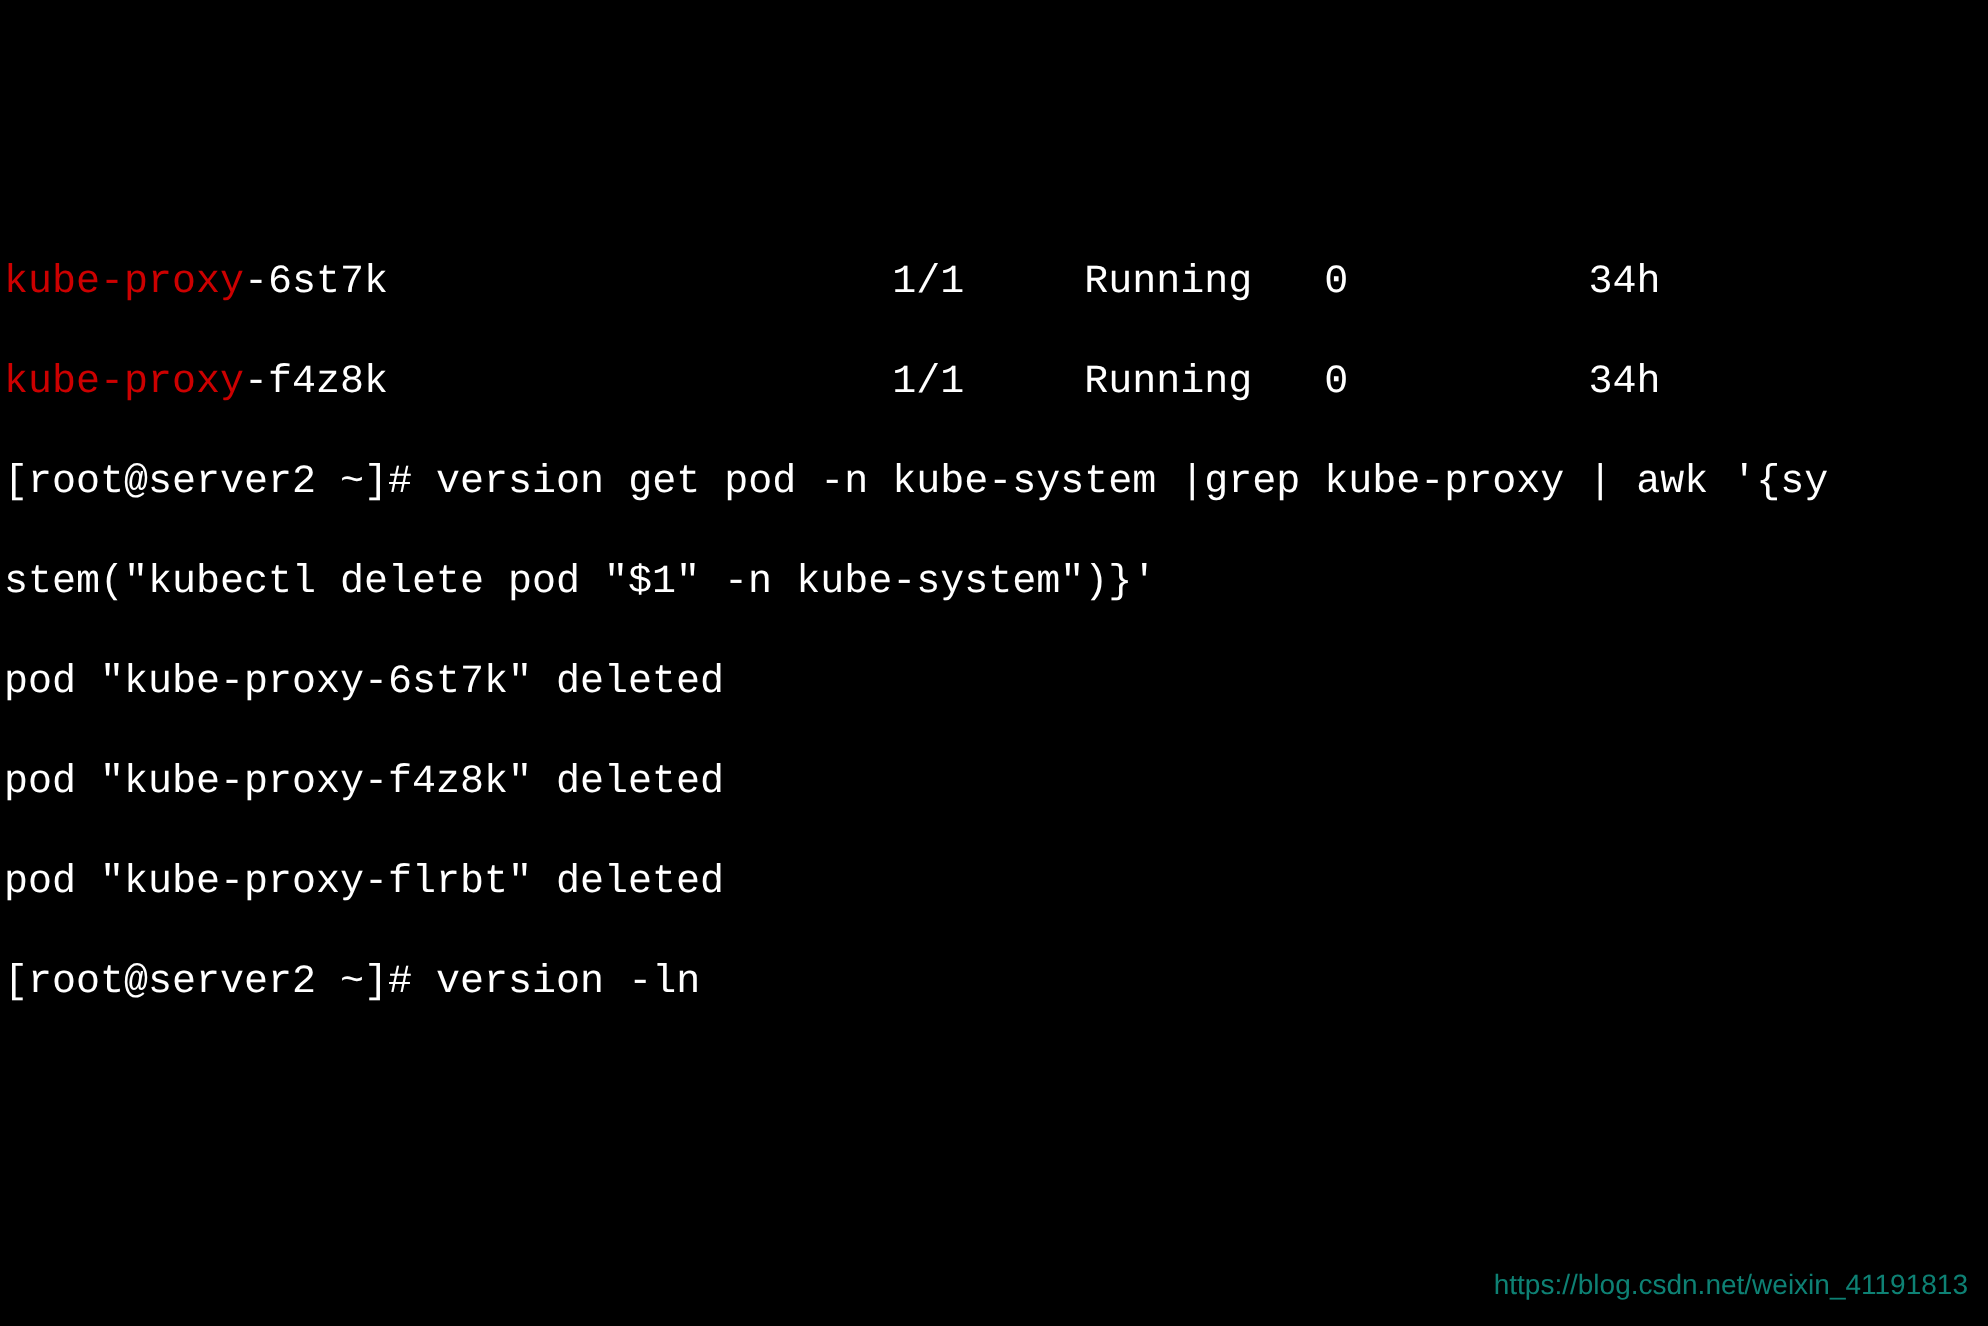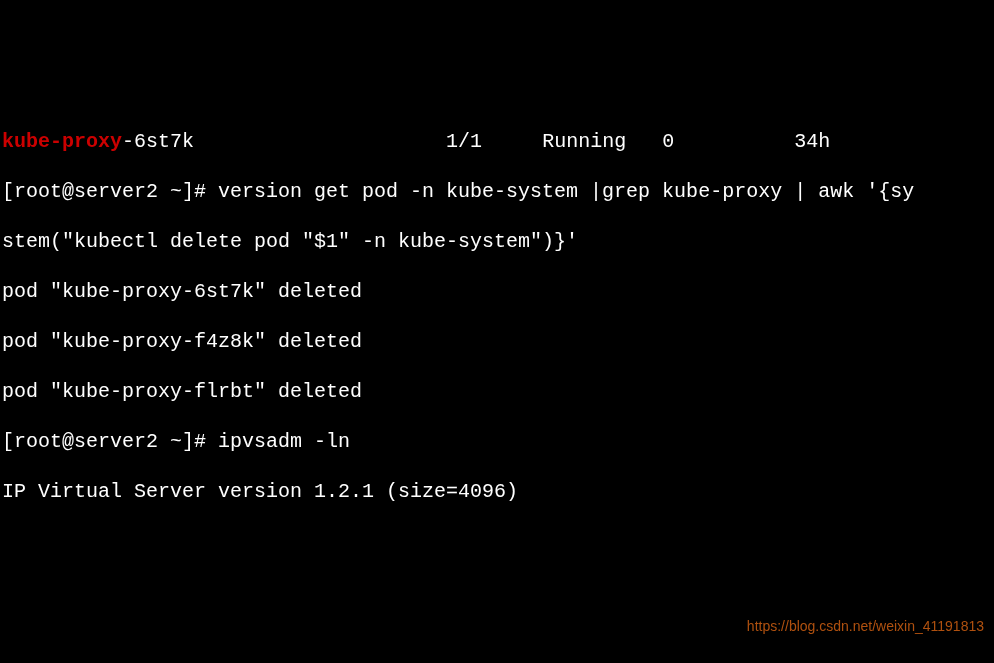--- a/index.html
+++ b/index.html
@@ -18,46 +18,46 @@
       height: 663px;
       overflow: hidden;
       white-space: pre;
       position: relative;
     }
     .line {
       white-space: pre;
     }
     .highlight {
       color: #cc0000;
-      font-weight: bold;
+      font-weight: normal;
     }
     .watermark {
       position: absolute;
-      bottom: 28px;
+      bottom: 12px;
       right: 10px;
-      color: #f97316;
+      color: #14b8a6;
       font-size: 14px;
       font-family: Arial, sans-serif;
       opacity: 0.7;
     }
   </style>
 </head>
 <body>
 
 
 
 <div>
 <div class="line"><span class="highlight">kube-proxy</span><span>-6st7k</span>                     <span>1/1</span>     <span>Running</span>   <span>0</span>          <span>34h</span></div>
+<div class="line"><span class="highlight">kube-proxy</span><span>-f4z8k</span>                     <span>1/1</span>     <span>Running</span>   <span>0</span>          <span>34h</span></div>
 <div class="line"><span>[root@server2 ~]# </span><span>version get pod -n kube-system |grep kube-proxy | awk '{sy</span></div>
 <div class="line"><span>stem("kubectl delete pod "$1" -n kube-system")}'</span></div>
 <div class="line">pod "kube-proxy-6st7k" deleted</div>
 <div class="line">pod "kube-proxy-f4z8k" deleted</div>
 <div class="line">pod "kube-proxy-flrbt" deleted</div>
-<div class="line"><span>[root@server2 ~]# </span><span>ipvsadm -ln</span></div>
-<div class="line">IP Virtual Server version 1.2.1 (size=4096)</div>
+<div class="line"><span>[root@server2 ~]# </span><span>version -ln</span></div>
 
 
 
 
 
 
 
 
 
 

